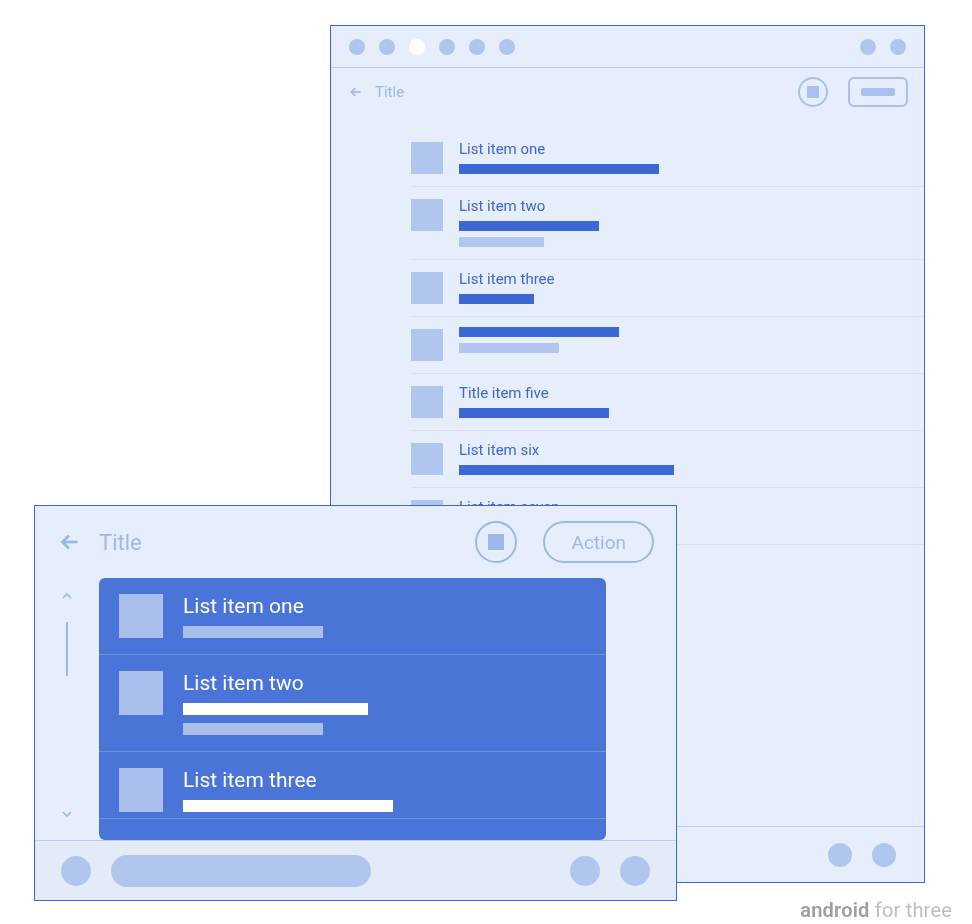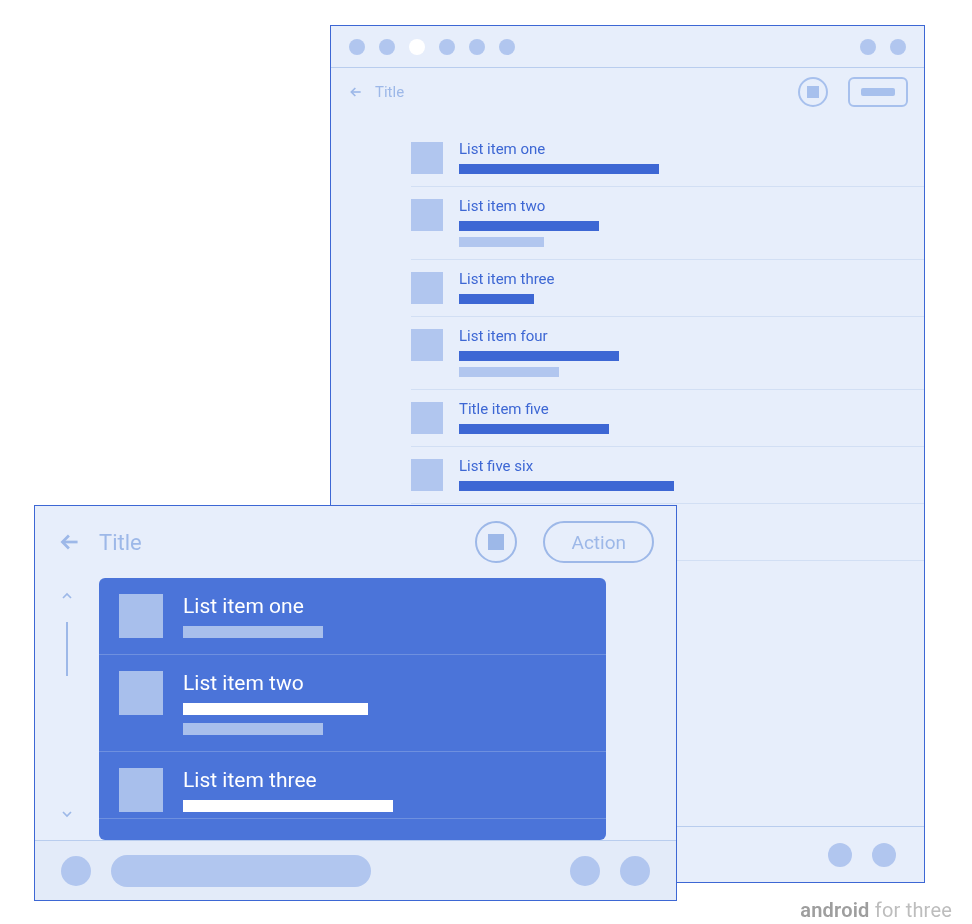--- a/index.html
+++ b/index.html
@@ -284,36 +284,35 @@
     <div class="back-list-item">
       <div class="back-thumb"></div>
       <div class="back-item-body">
         <span class="back-item-label">List item three</span>
         <span class="back-bar1 w90"></span>
       </div>
     </div>
     <div class="back-list-item">
       <div class="back-thumb"></div>
       <div class="back-item-body">
-        <span class="back-item-label">List item four</span>
         <span class="back-bar1 w170"></span>
         <span class="back-bar2 w110"></span>
       </div>
     </div>
     <div class="back-list-item">
       <div class="back-thumb"></div>
       <div class="back-item-body">
         <span class="back-item-label">Title item five</span>
         <span class="back-bar1 w150"></span>
       </div>
     </div>
     <div class="back-list-item">
       <div class="back-thumb"></div>
       <div class="back-item-body">
-        <span class="back-item-label">List five six</span>
+        <span class="back-item-label">List item six</span>
         <span class="back-bar1 w220"></span>
       </div>
     </div>
     <div class="back-list-item">
       <div class="back-thumb"></div>
       <div class="back-item-body">
         <span class="back-item-label">List item seven</span>
         <span class="back-bar1 w90"></span>
       </div>
     </div>

